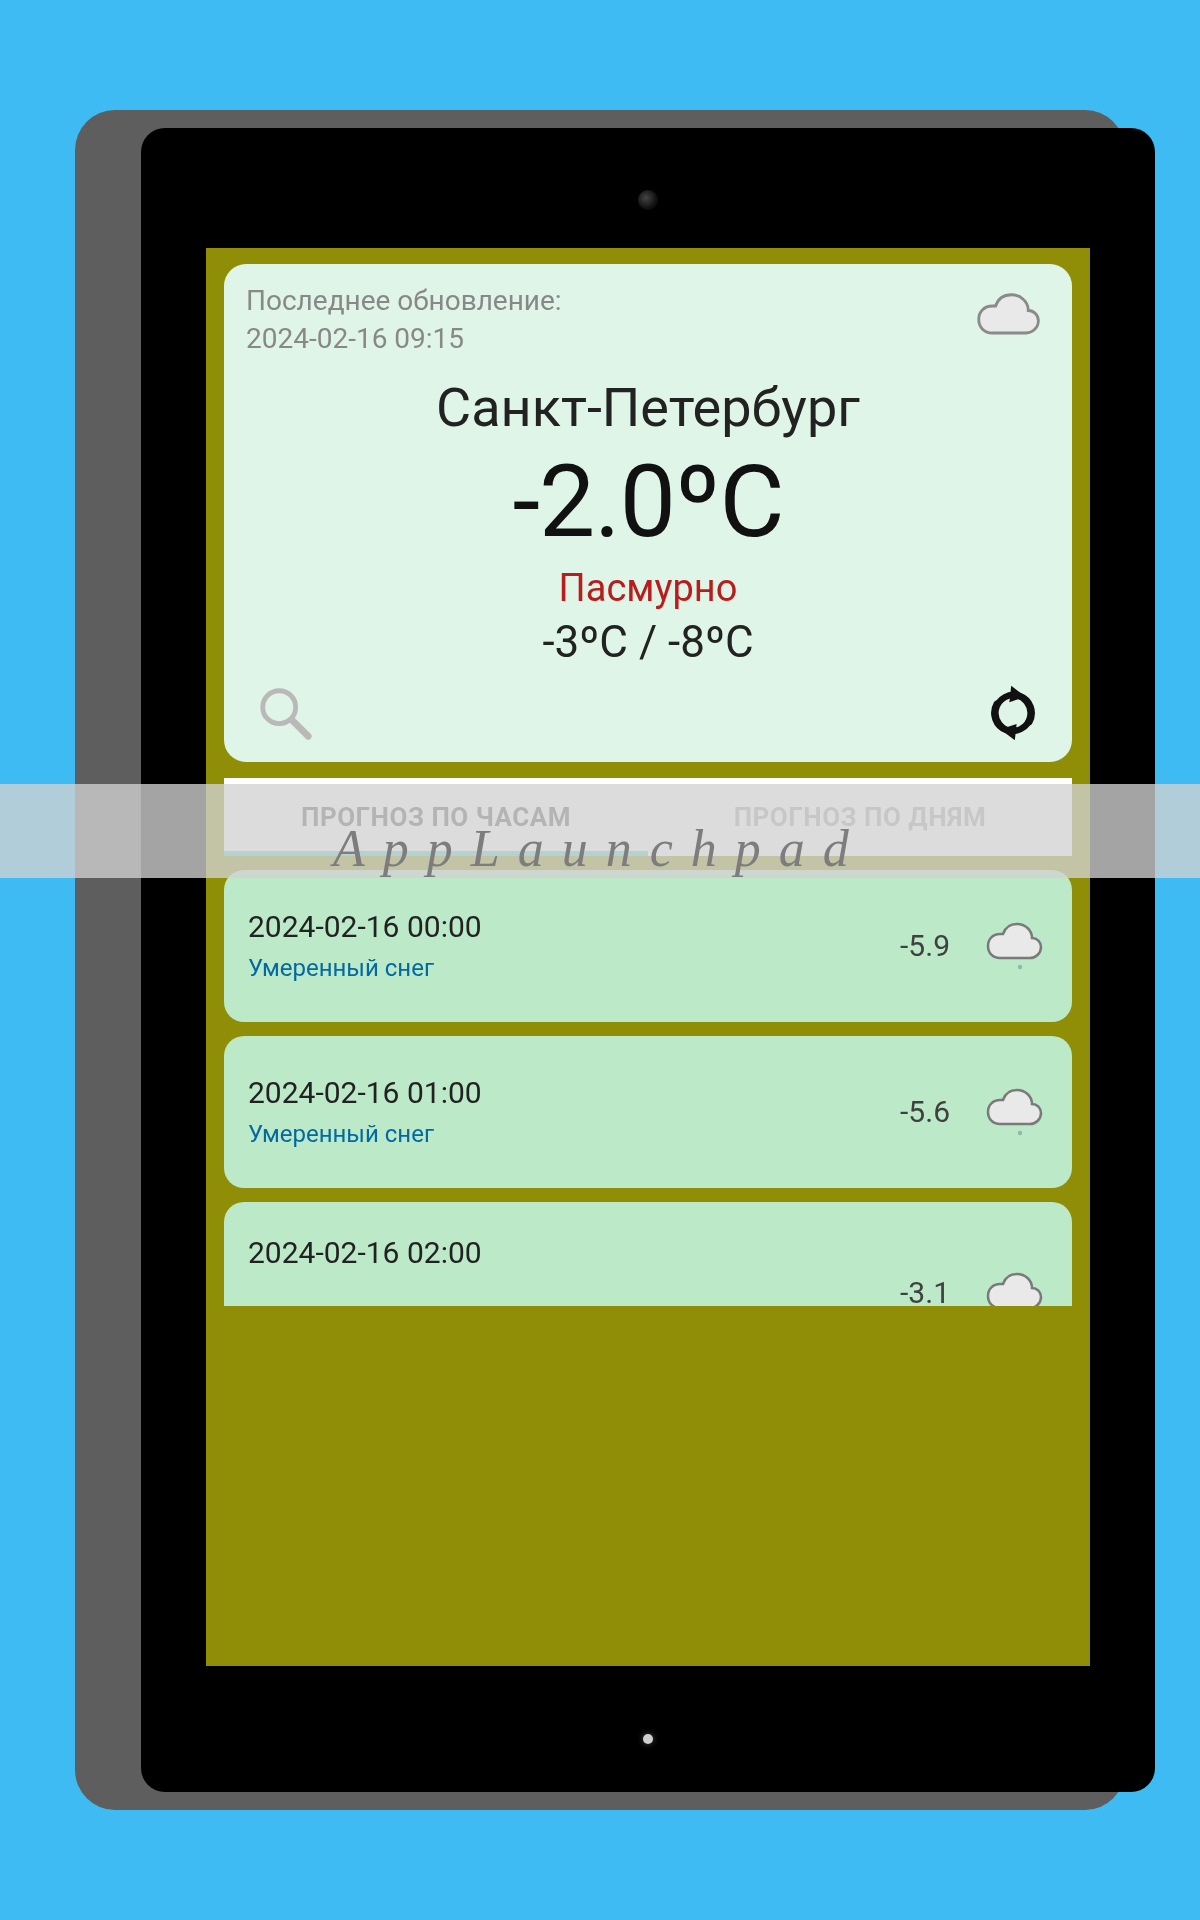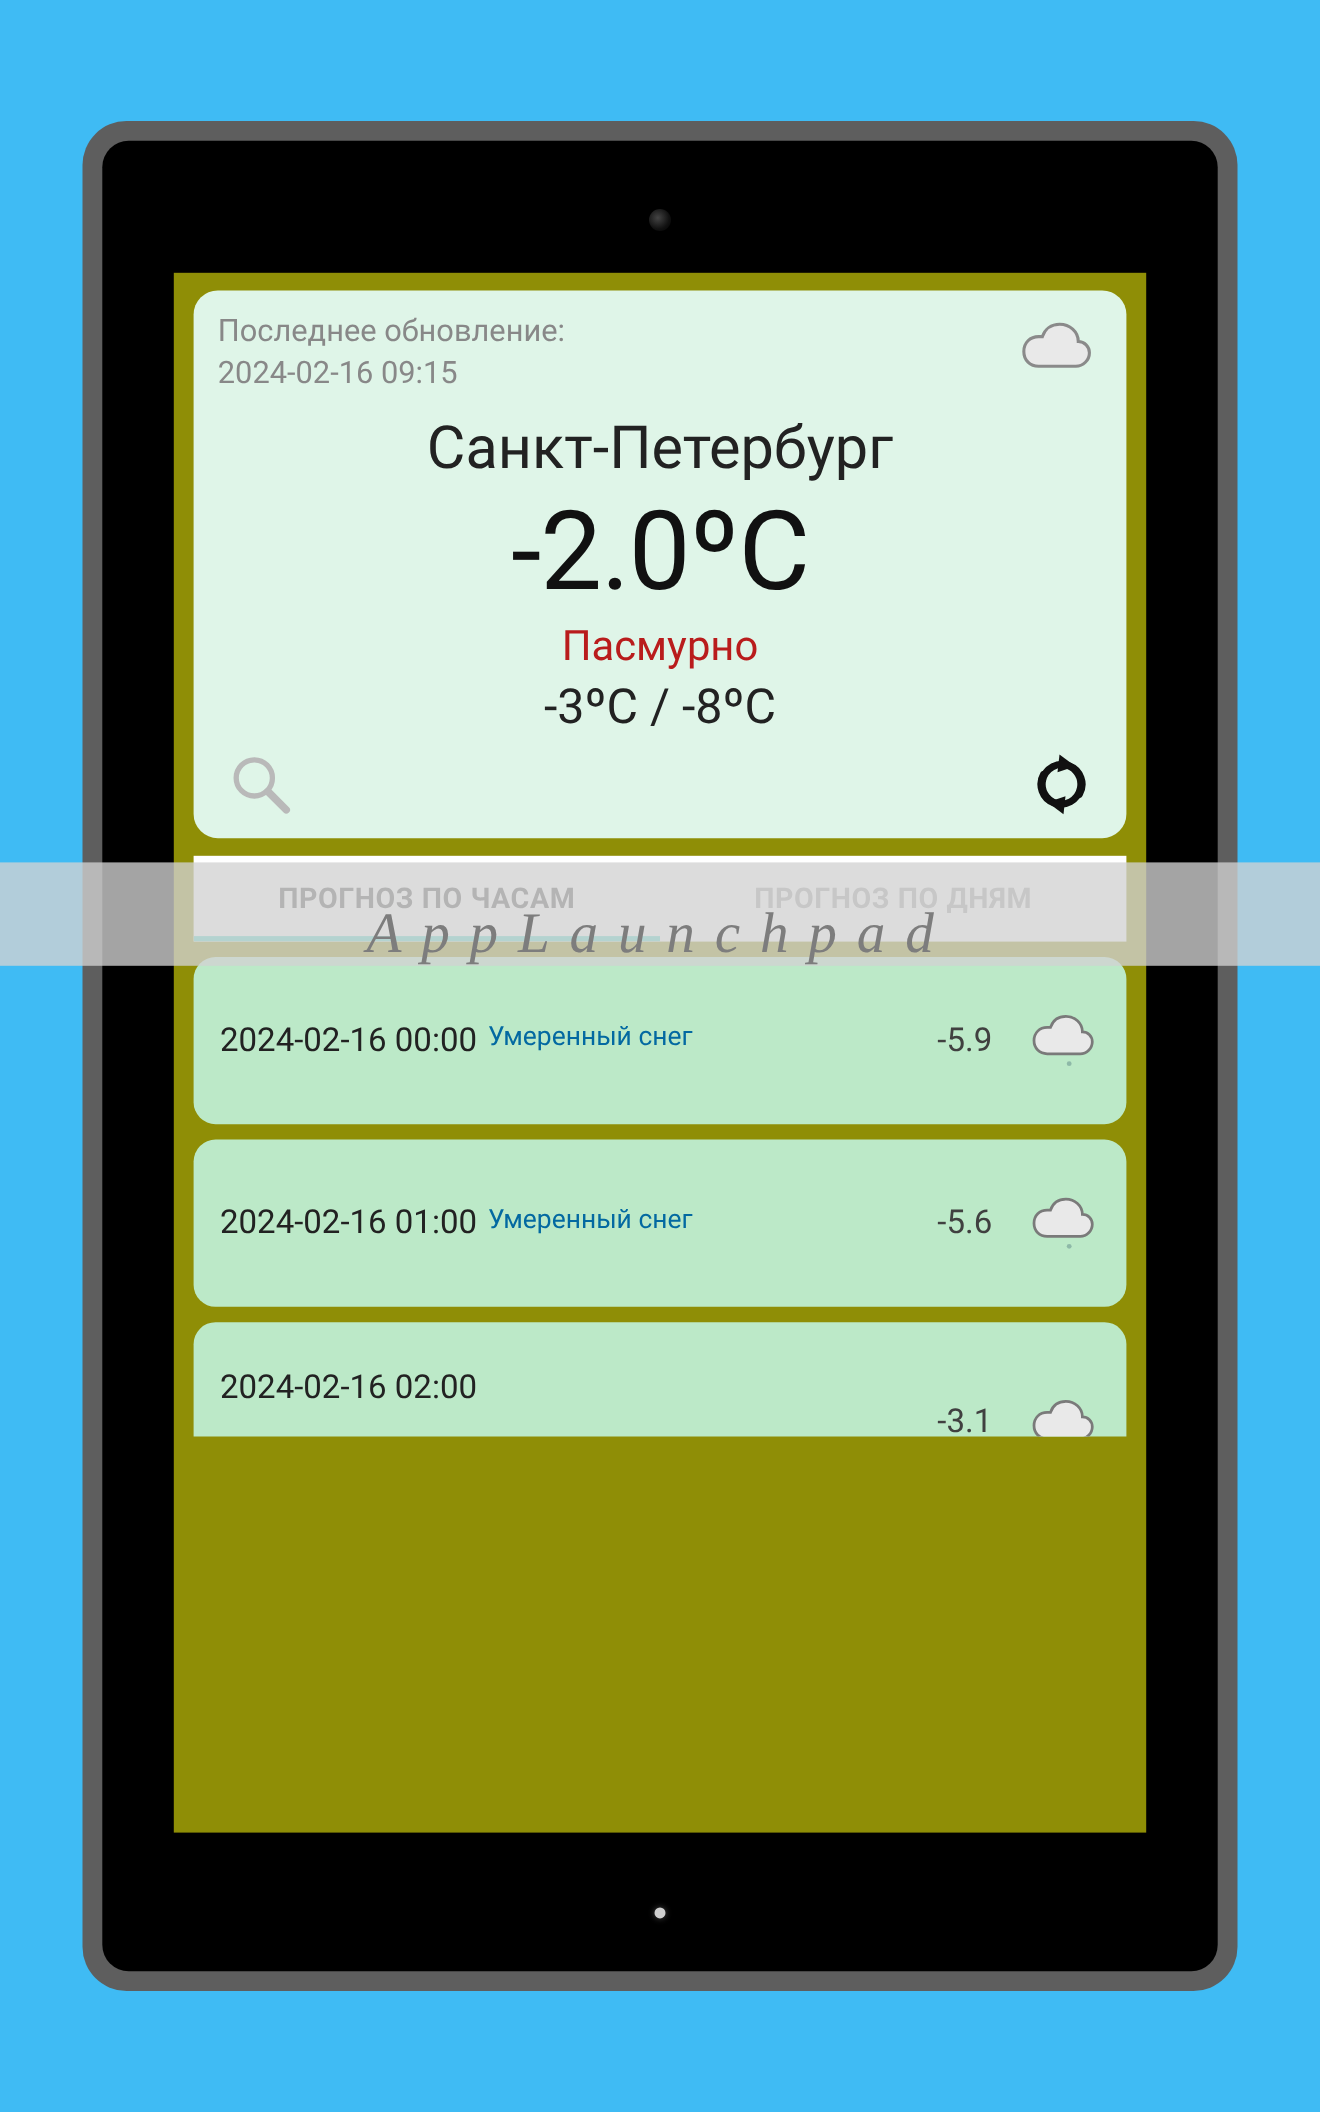--- a/index.html
+++ b/index.html
@@ -24,20 +24,21 @@
   }
   .device-inner {
     width: 100%;
     height: 100%;
     background: #000;
     border-radius: 24px;
     position: relative;
     display: flex;
     flex-direction: column;
     align-items: center;
+    margin-left: 48px;
   }
   .camera {
     position: absolute;
     top: 62px;
     left: 50%;
     transform: translateX(-50%);
     width: 20px;
     height: 20px;
     background: radial-gradient(circle at 40% 40%, #444 0%, #111 60%, #000 100%);
     border-radius: 50%;
@@ -168,20 +169,21 @@
     background: #bce9c8;
     border-radius: 20px;
     height: 152px;
     display: flex;
     align-items: center;
     padding: 0 24px 0 24px;
   }
   .row-left {
     flex: 1;
     display: flex;
+    flex-direction: column;
     gap: 10px;
   }
   .row-date {
     font-size: 30px;
     color: #222;
   }
   .row-cond {
     font-size: 24px;
     color: #0369a1;
   }

